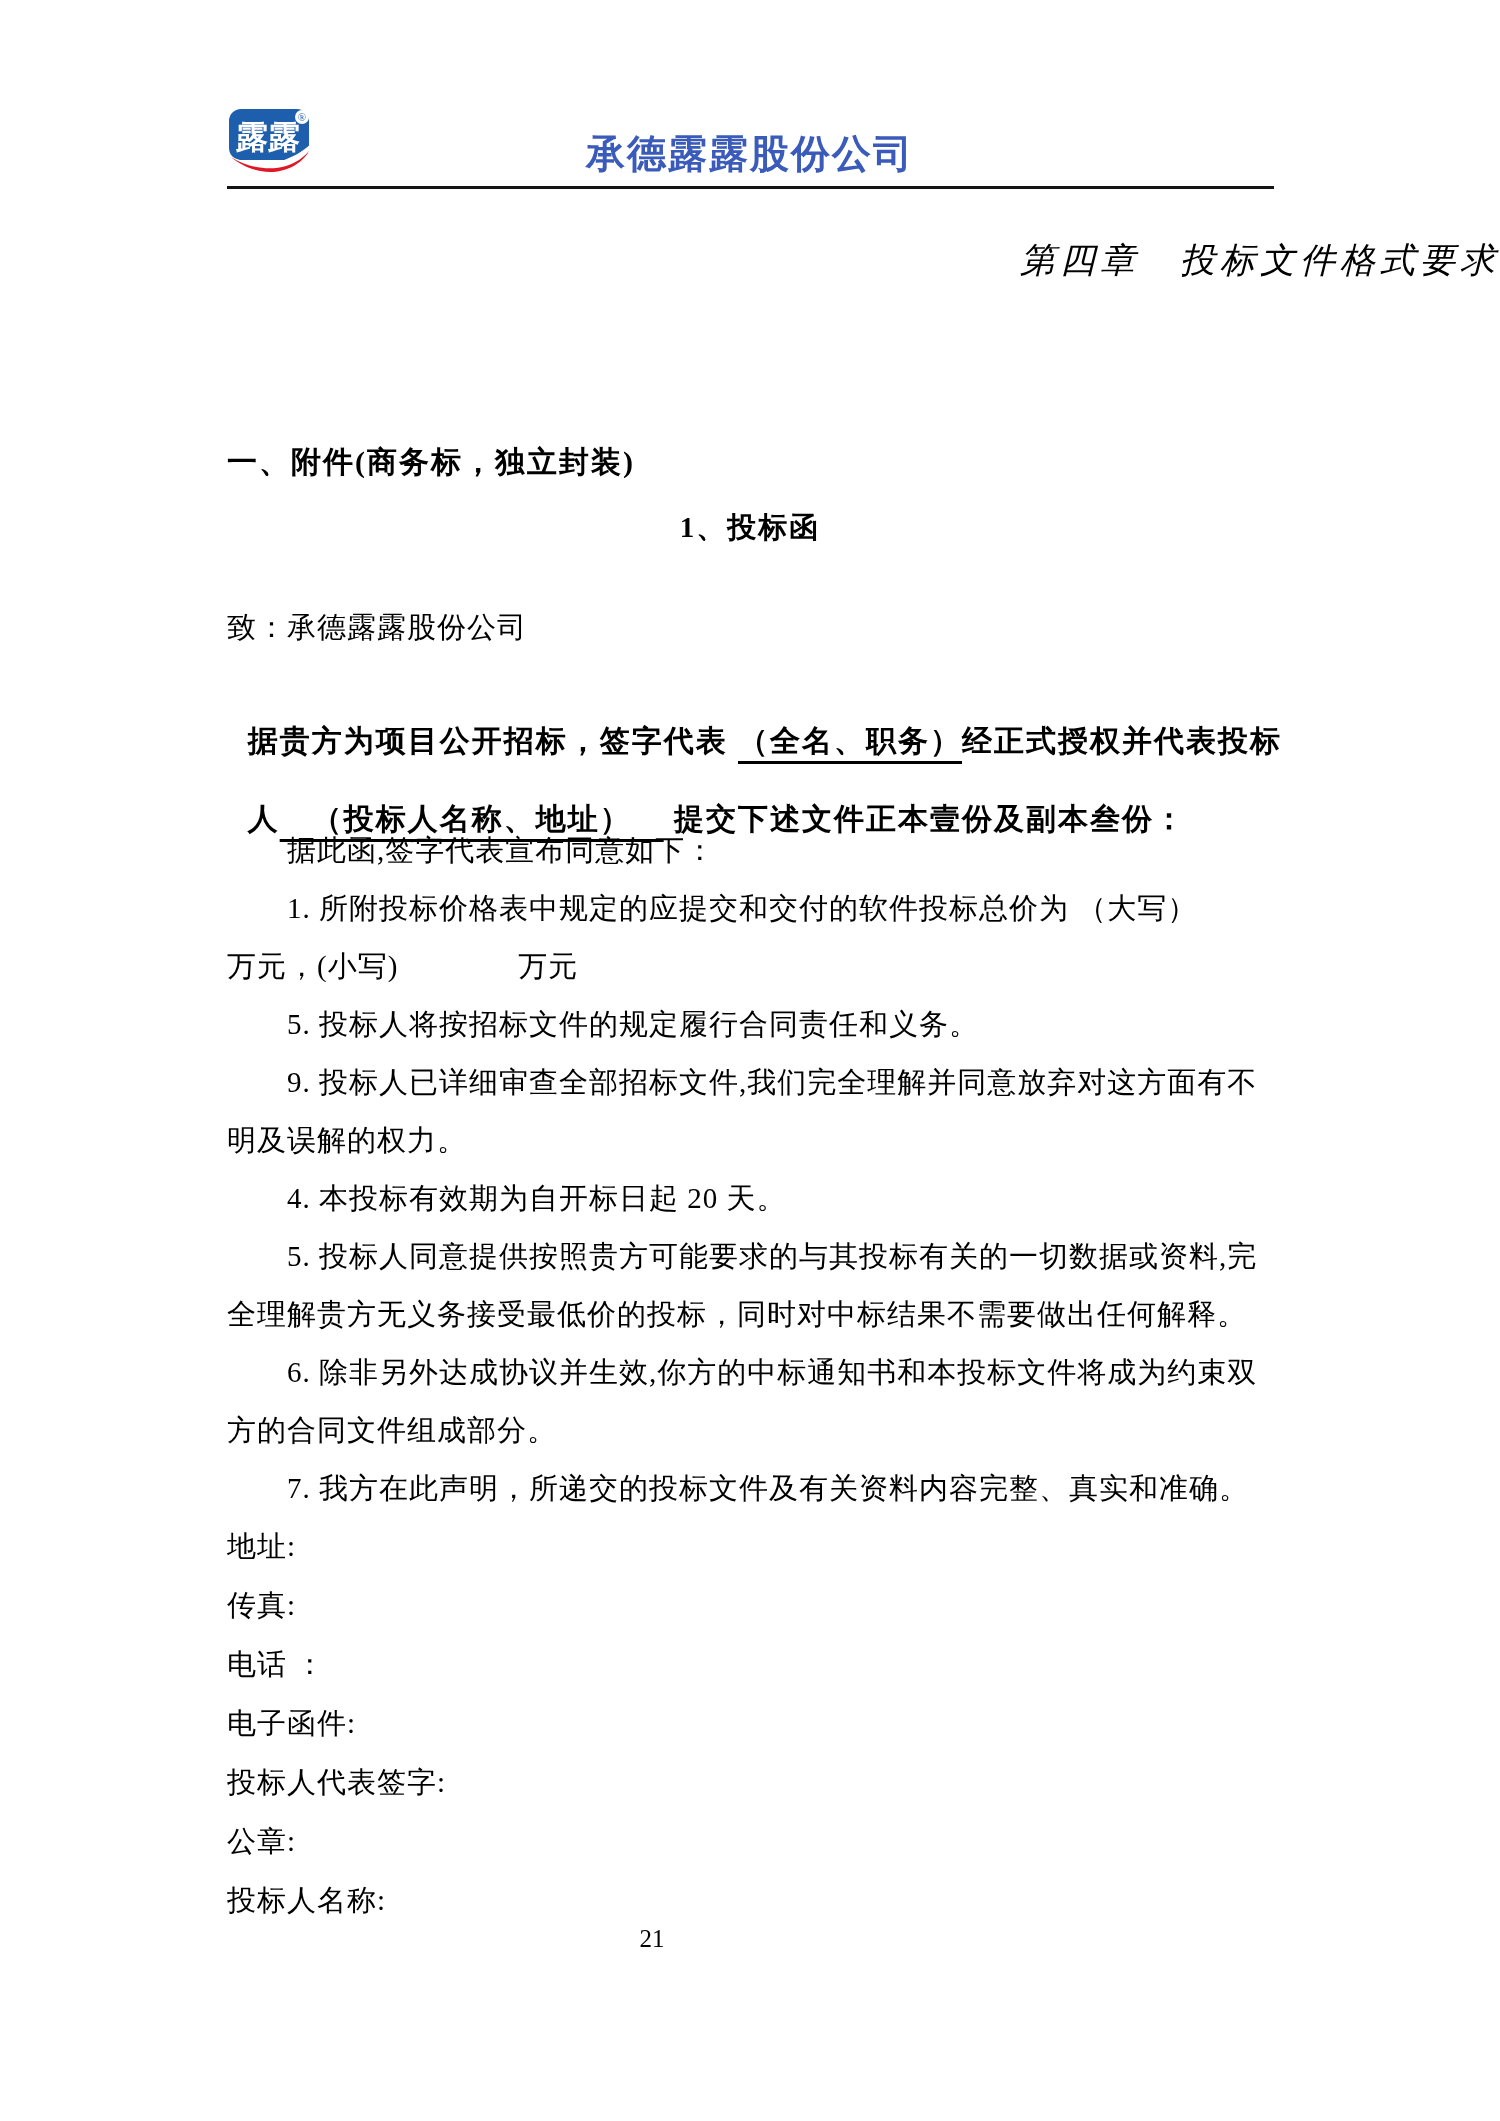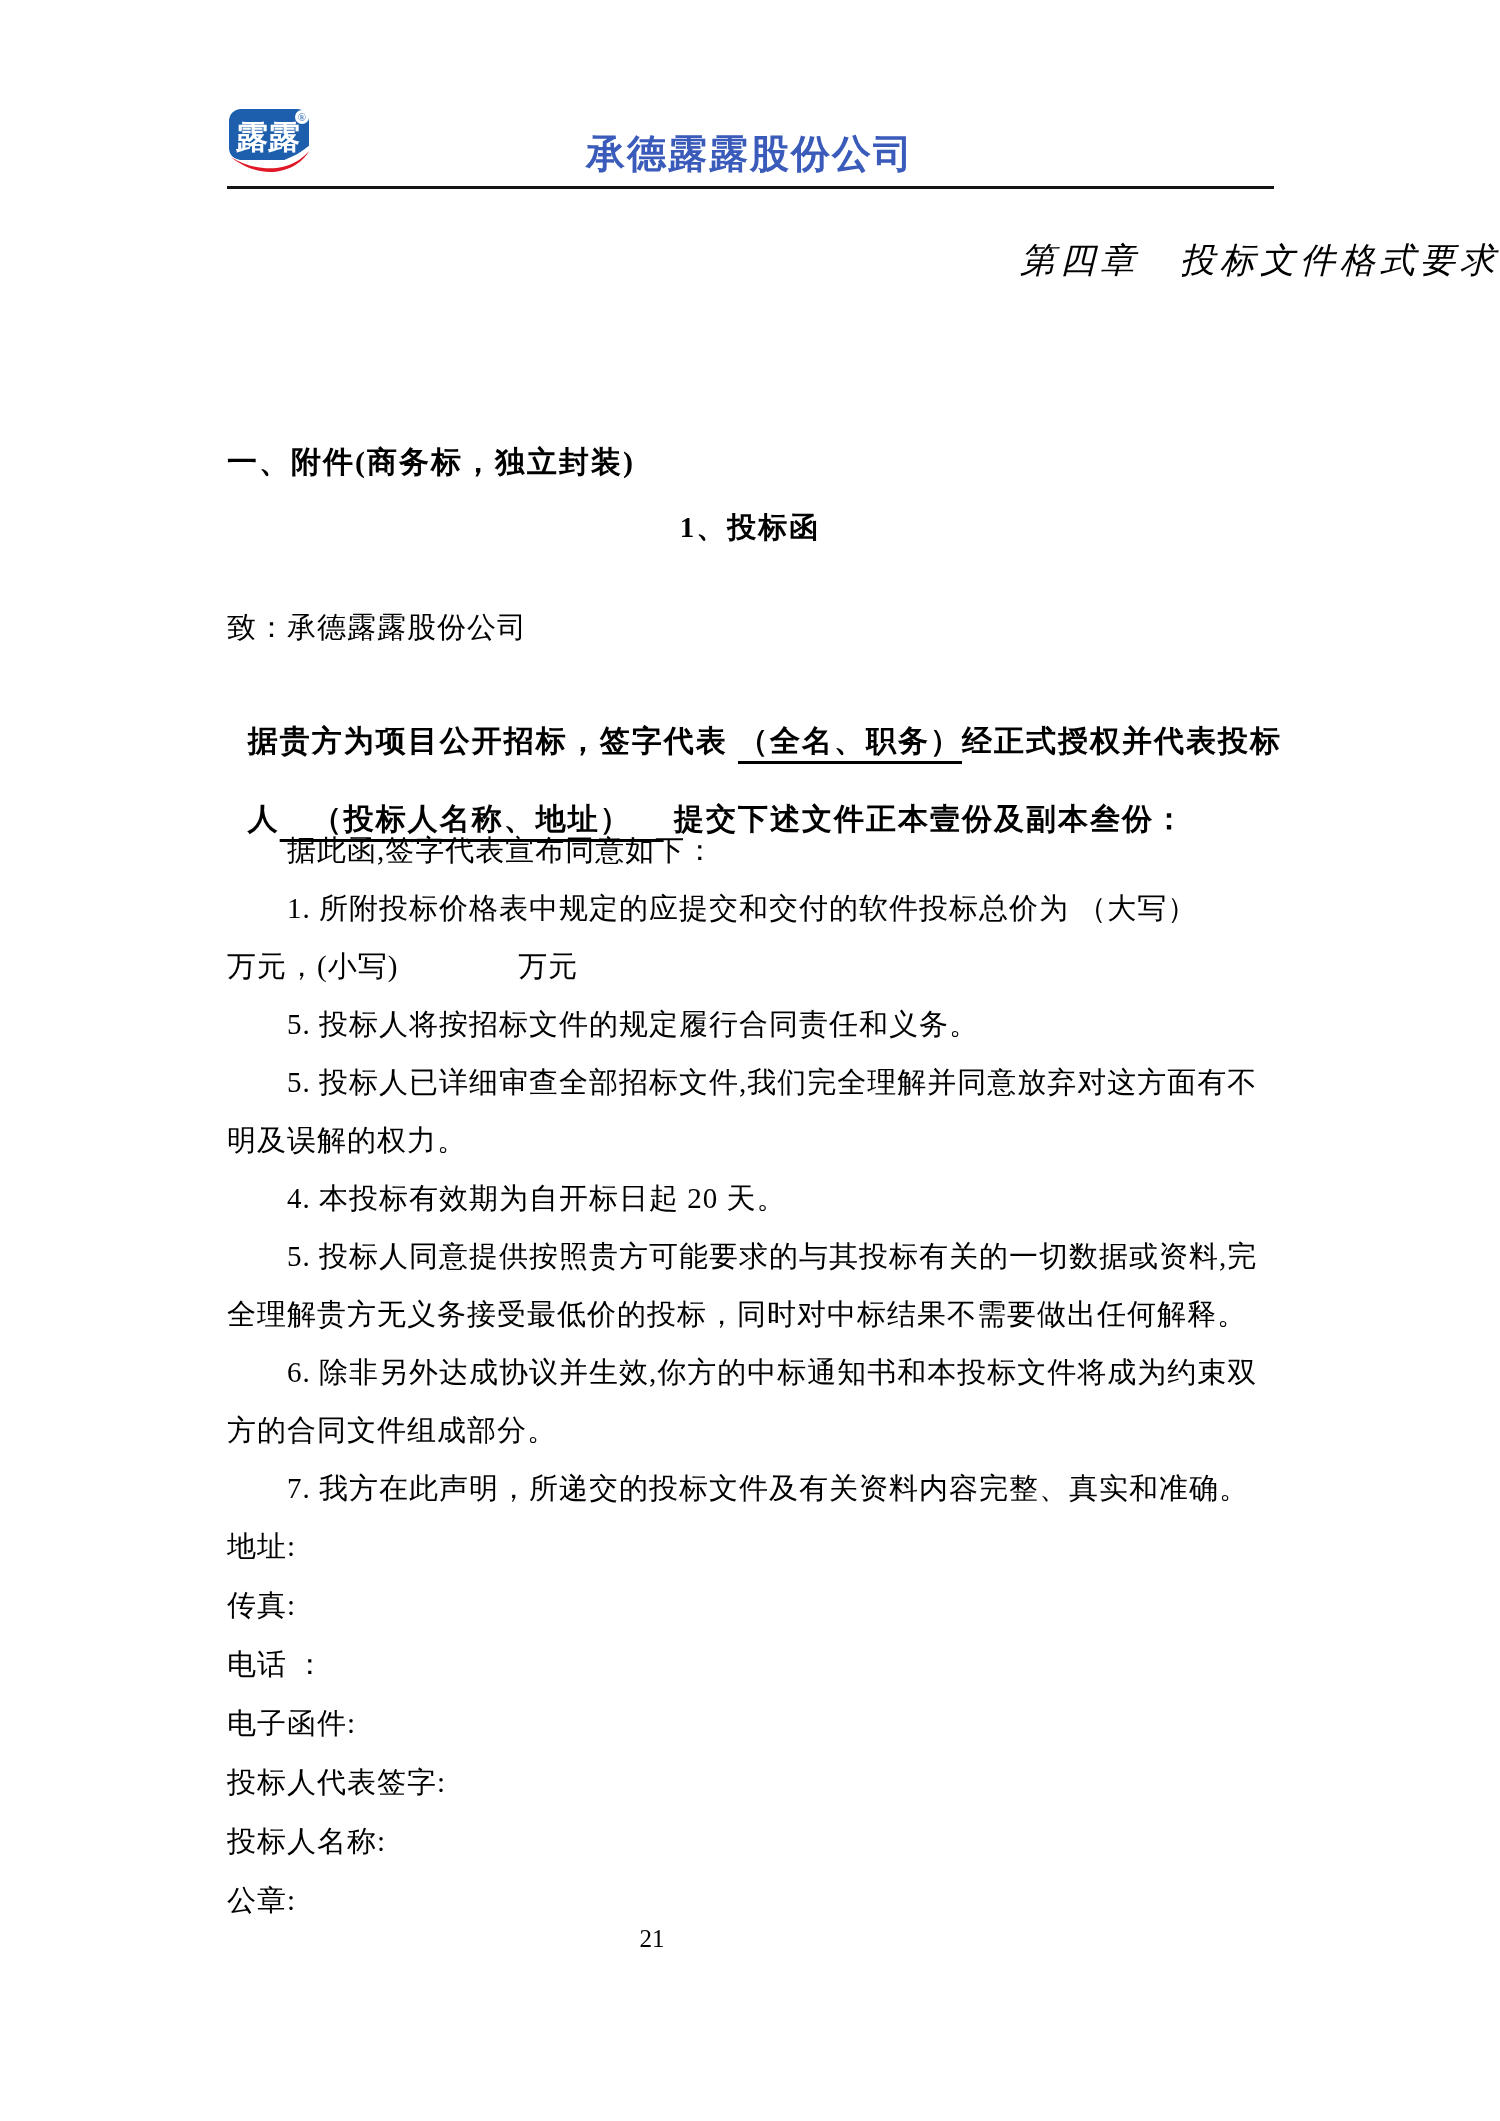--- a/index.html
+++ b/index.html
@@ -62,30 +62,30 @@
 </div>
 <div class="abs auth-line auth2">
   <span>人</span><span class="blank">　（投标人名称、地址）　</span><span> 提交下述文件正本壹份及副本叁份：</span>
 </div>
 
 <div class="abs letter-body">
   <div class="bline">　　据此函,签字代表宣布同意如下：</div>
   <div class="bline">　　1. 所附投标价格表中规定的应提交和交付的软件投标总价为 （大写）</div>
   <div class="bline">万元，(小写)　　　　万元</div>
   <div class="bline">　　5. 投标人将按招标文件的规定履行合同责任和义务。</div>
-  <div class="bline">　　5. 投标人已详细审查全部招标文件,我们完全理解并同意放弃对这方面有不</div>
+  <div class="bline">　　9. 投标人已详细审查全部招标文件,我们完全理解并同意放弃对这方面有不</div>
   <div class="bline">明及误解的权力。</div>
   <div class="bline">　　4. 本投标有效期为自开标日起 20 天。</div>
   <div class="bline">　　5. 投标人同意提供按照贵方可能要求的与其投标有关的一切数据或资料,完</div>
   <div class="bline">全理解贵方无义务接受最低价的投标，同时对中标结果不需要做出任何解释。</div>
   <div class="bline">　　6. 除非另外达成协议并生效,你方的中标通知书和本投标文件将成为约束双</div>
   <div class="bline">方的合同文件组成部分。</div>
   <div class="bline">　　7. 我方在此声明，所递交的投标文件及有关资料内容完整、真实和准确。</div>
   <div class="cline">地址:</div>
   <div class="cline">传真:</div>
   <div class="cline">电话 ：</div>
   <div class="cline">电子函件:</div>
   <div class="cline">投标人代表签字:</div>
+  <div class="cline">公章:</div>
   <div class="cline">投标人名称:</div>
-  <div class="cline">公章:</div>
 </div>
 
 <div class="abs pageno">21</div>
 
 </body></html>

